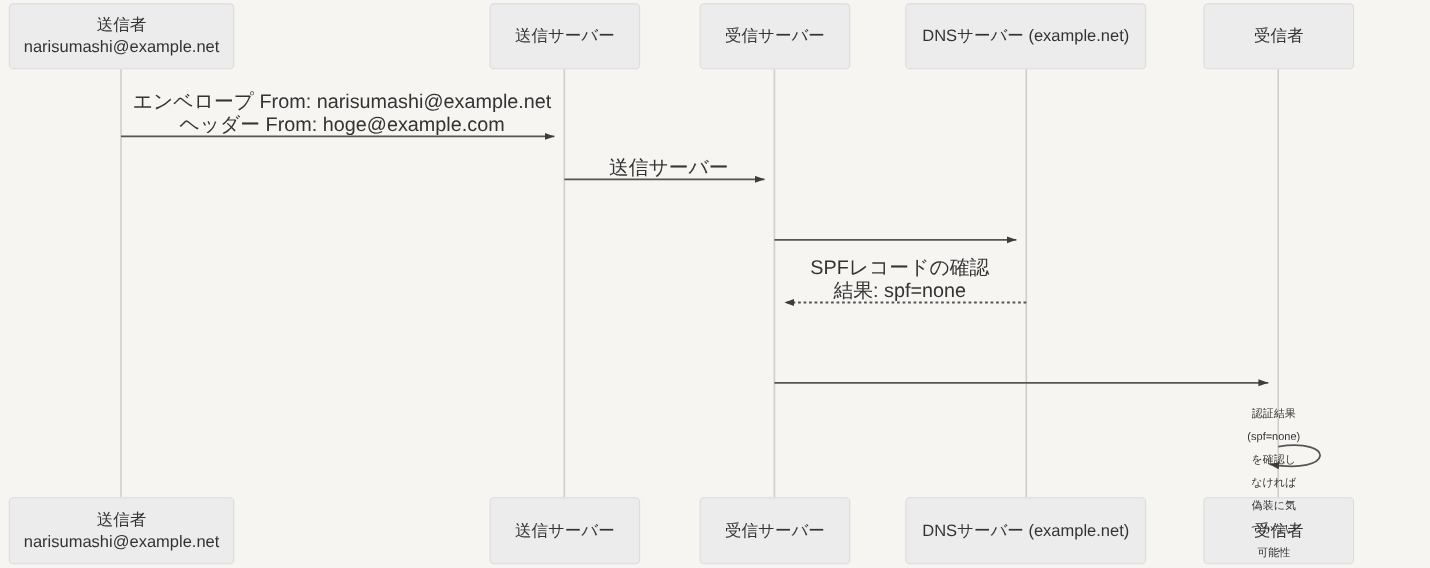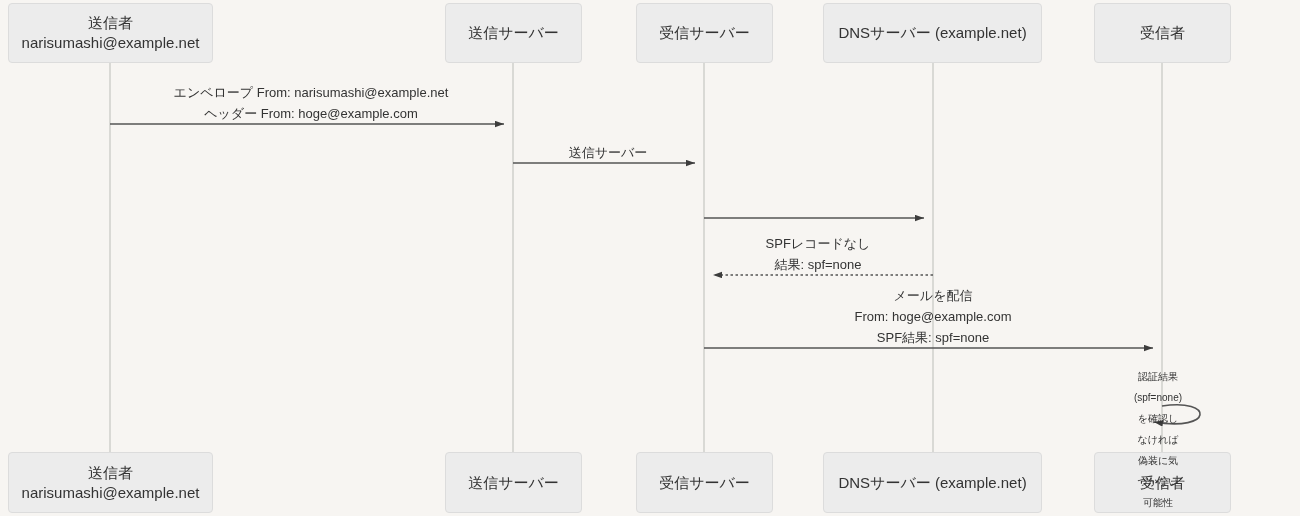--- a/index.html
+++ b/index.html
@@ -36,21 +36,21 @@
     justify-content: center;
     text-align: center;
     color: #333333;
     font-size: 15px;
     line-height: 20px;
     white-space: pre-line;
   }
   .msg-label {
     position: absolute;
     color: #333333;
-    font-size: 13px;
+    font-size: 18px;
     line-height: 21px;
     text-align: center;
     white-space: pre-line;
     transform: translateX(-50%);
   }
   .note-label {
     position: absolute;
     color: #333333;
     font-size: 10px;
     line-height: 21px;
@@ -100,21 +100,18 @@
   <div class="participant-box" style="left:8px;top:452px;width:205px;height:61px;">送信者
 narisumashi@example.net</div>
   <div class="participant-box" style="left:445px;top:452px;width:137px;height:61px;">送信サーバー</div>
   <div class="participant-box" style="left:636px;top:452px;width:137px;height:61px;">受信サーバー</div>
   <div class="participant-box" style="left:823px;top:452px;width:219px;height:61px;">DNSサーバー (example.net)</div>
   <div class="participant-box" style="left:1094px;top:452px;width:137px;height:61px;">受信者</div>
 
   <div class="msg-label" style="left:311px;top:82px;">エンベロープ From: narisumashi@example.net
 ヘッダー From: hoge@example.com</div>
   <div class="msg-label" style="left:608px;top:142px;">送信サーバー</div>
-  <div class="msg-label" style="left:818px;top:233px;">SPFレコードなし
+  <div class="msg-label" style="left:818px;top:233px;">SPFレコードの確認
 結果: spf=none</div>
-  <div class="msg-label" style="left:933px;top:285px;">メールを配信
-From: hoge@example.com
-SPF結果: spf=none</div>
   <div class="note-label" style="left:1158px;top:366px;">認証結果 (spf=none) を確認しなければ
 偽装に気づかない可能性</div>
 
 </div>
 
 </body></html>

